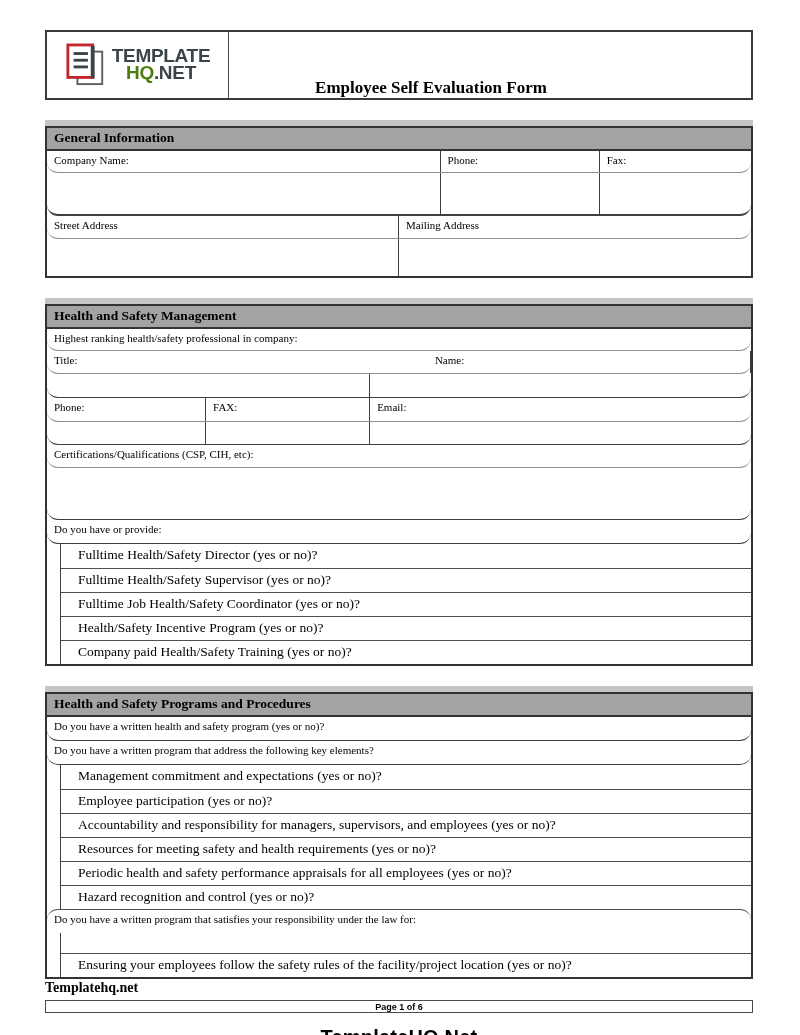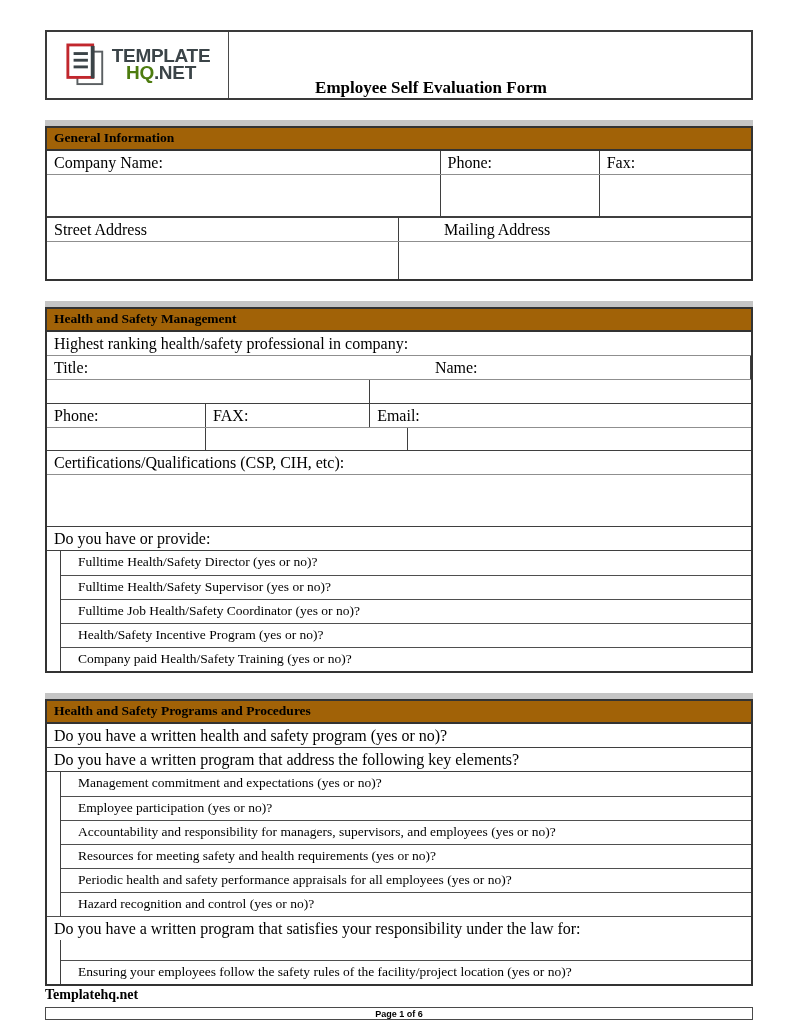--- a/index.html
+++ b/index.html
@@ -17,30 +17,30 @@
   .logo-text { font-family:"Liberation Sans", sans-serif; font-weight:bold; font-size:19px; line-height:0.88; color:#3b4448; letter-spacing:-0.3px; }
   .logo-line2 { text-align:center; }
   .logo-hq { color:#4d7c0f; }
   .title-cell { flex:1; display:flex; align-items:flex-end; justify-content:center; padding-right:118px; }
   .page-title { font-weight:bold; font-size:17px; }
 
   
   .section { margin-top:20px; }
   .strip { height:6px; background:#c5c5c5; }
   .tbl { border:2px solid #333; border-top:2px solid #333; background:#fff; }
-  .sec-header { background:#a16207; border-bottom:2px solid #333; font-weight:bold; font-size:13.5px; padding:2px 4px 3px 7px; min-height:20px; }
-
-  .row { display:flex; font-size:16px; }
+  .sec-header { background:#a3a3a3; border-bottom:2px solid #333; font-weight:bold; font-size:13.5px; padding:2px 4px 3px 7px; min-height:20px; }
+
+  .row { display:flex; font-size:11px;border-radius:11px; }
   .cell { padding:3px 4px 2px 7px; }
   .vr { border-right:1px solid #3f3f3f; }
   .sep-gray { border-bottom:1px solid #8f8f8f; }
   .sep-dark { border-bottom:1px solid #3f3f3f; }
   .sep-thick { border-bottom:2px solid #3f3f3f; }
 
-  .h22 { min-height:22px; } .h23 { min-height:23px;gap:38px; } .h24 { min-height:24px; }
+  .h22 { min-height:22px; } .h23 { min-height:23px; } .h24 { min-height:24px; }
   .h43 { min-height:43px; } .h37 { min-height:37px; } .h52 { min-height:52px; }
 
   
   .gi-c1 { flex:0 0 55.9%; } .gi-c2 { flex:0 0 22.6%; } .gi-c3 { flex:1 1 auto; }
   .gi-half { flex:0 0 50%; }
 
   
   .hm-name { flex:0 0 45.9%; } .hm-rest { flex:1 1 auto; }
   .hm-ph { flex:0 0 22.6%; } .hm-fx { flex:0 0 23.3%; }
 

